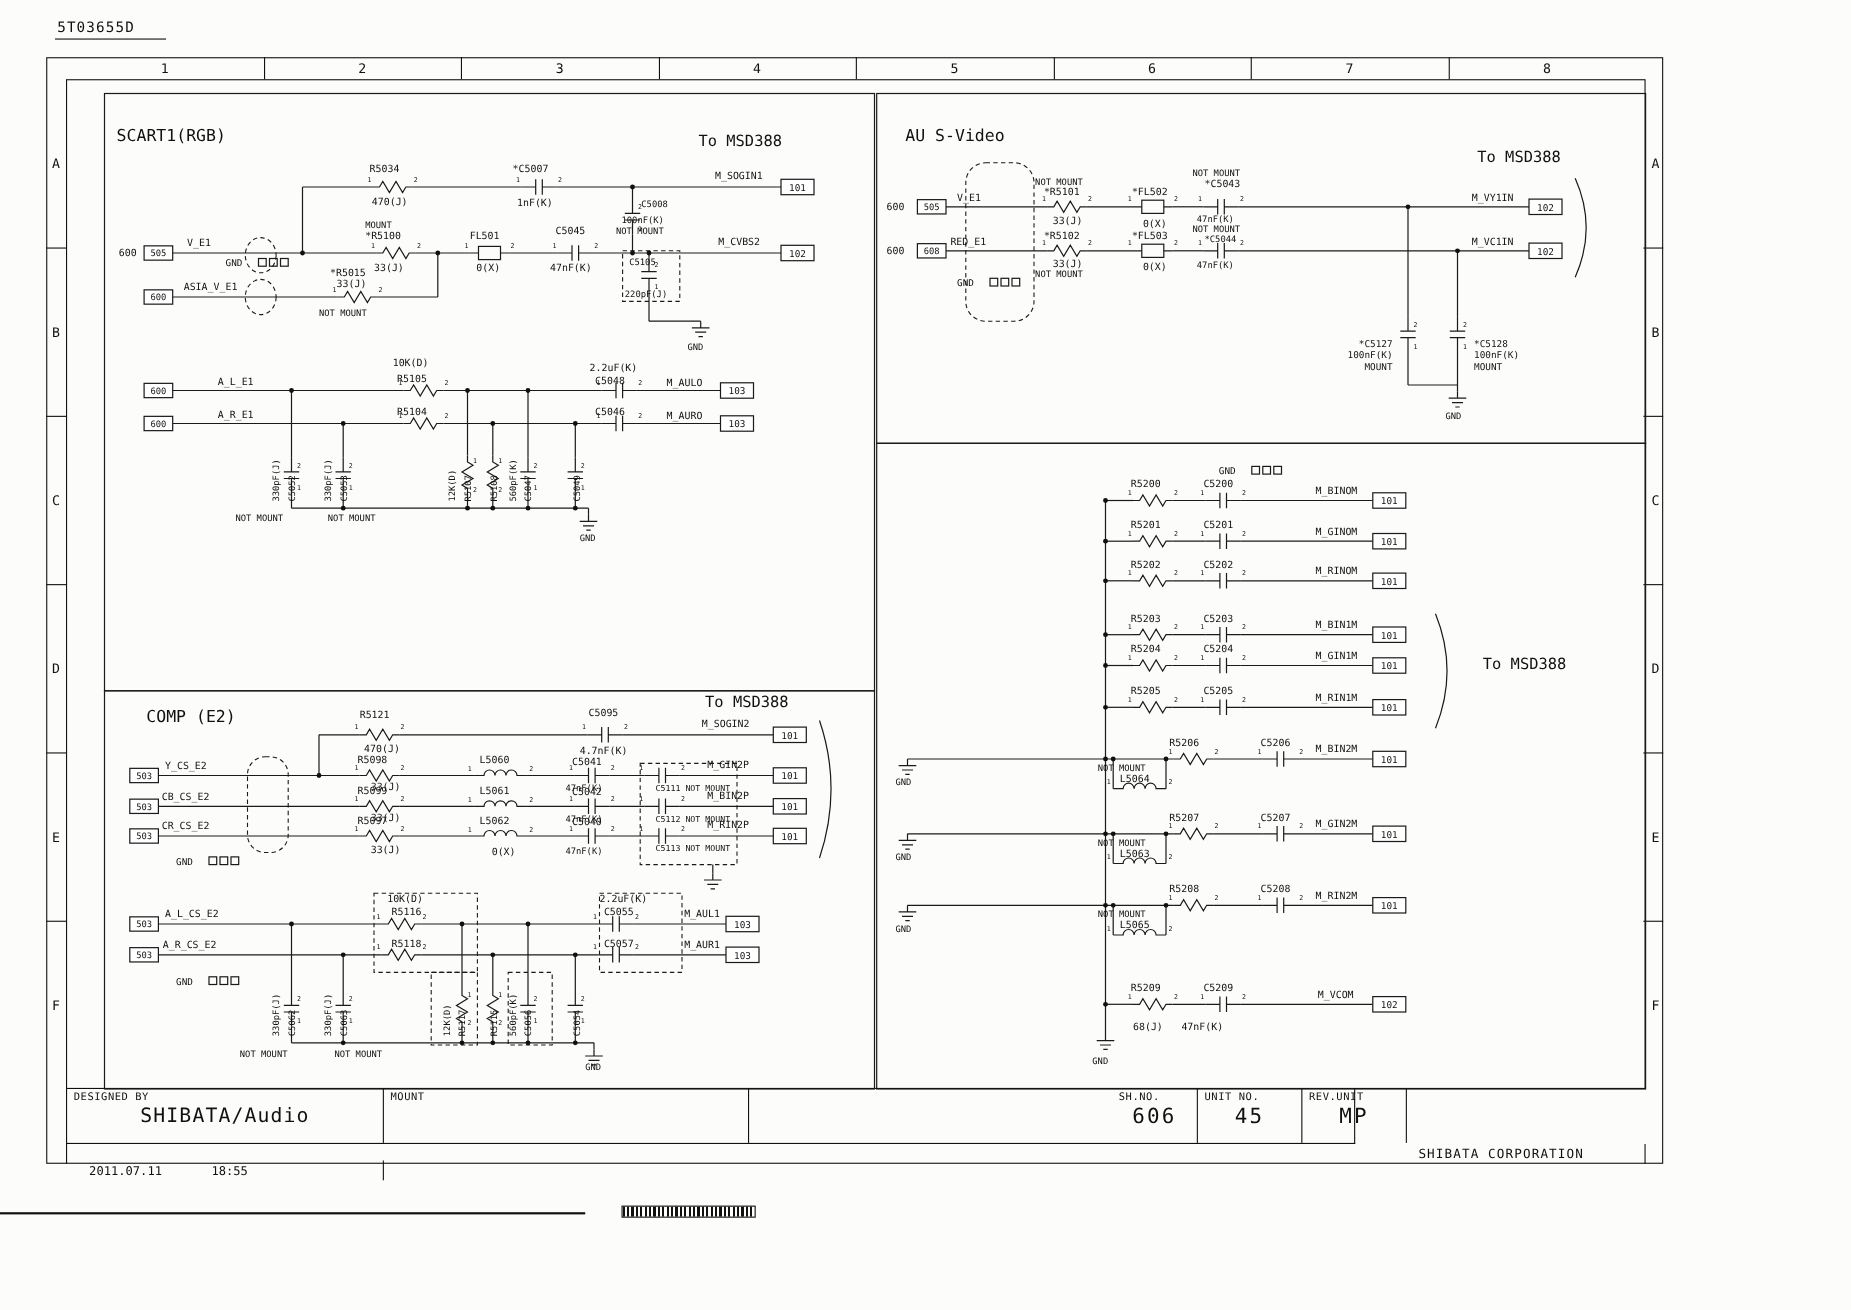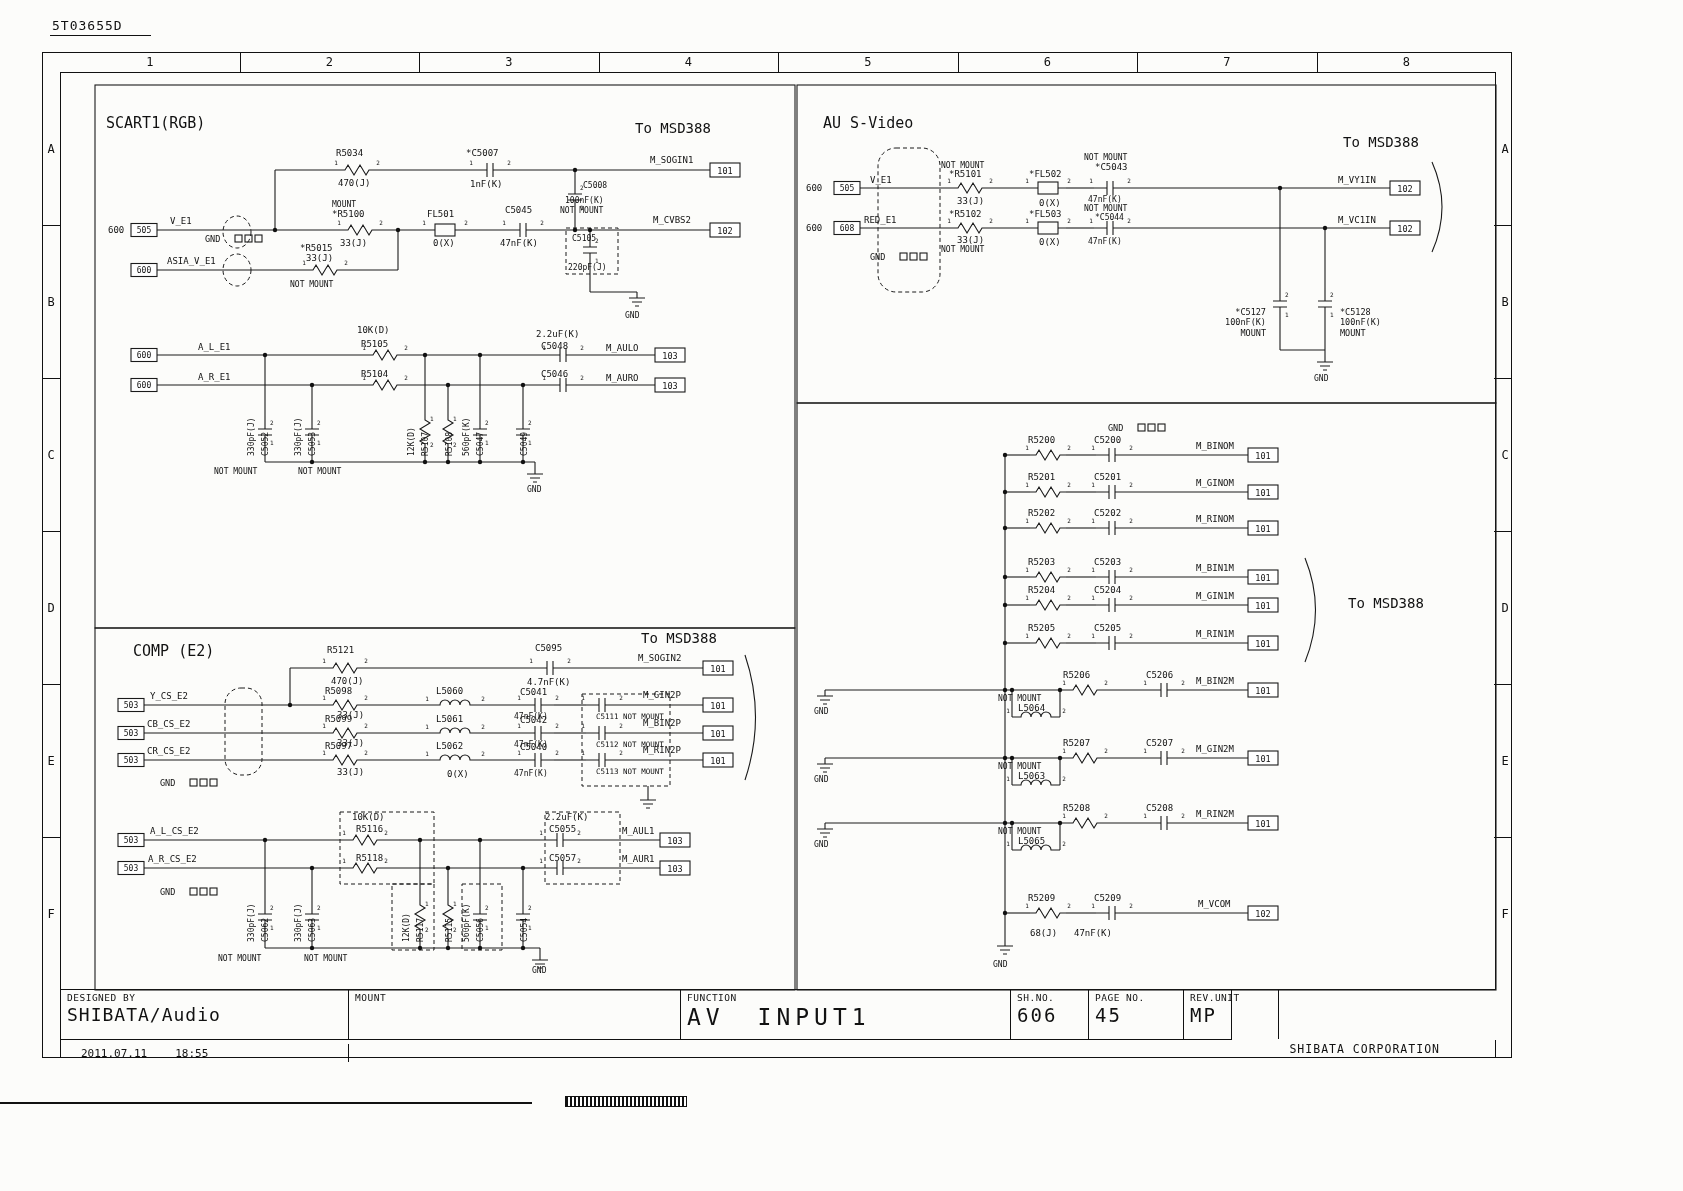--- a/index.html
+++ b/index.html
@@ -13,23 +13,23 @@
 .rowltr{position:absolute;width:18px;display:flex;align-items:center;justify-content:center;font-size:12px}
 .rowtick{position:absolute;width:18px;height:1.2px;background:#111}
 #schem{position:absolute;left:0;top:0}
 .w{stroke:#1a1a1a;stroke-width:1.1;fill:none}
 .wf{stroke:#1a1a1a;stroke-width:1.1;fill:#fff}
 .wd{stroke:#1a1a1a;stroke-width:1;fill:none;stroke-dasharray:4 3}
 svg text{fill:#111;font-family:"DejaVu Sans Mono","Liberation Mono",monospace}
 .tb{position:absolute;left:60px;top:990px;width:1172px;height:50px;border-bottom:1.2px solid #111;border-left:1.2px solid #111;border-right:1.2px solid #111}
 .tcell{position:absolute;top:0;height:100%;border-right:1.2px solid #111;padding:2px 6px}
 .tl{font-size:9.5px;letter-spacing:.5px;white-space:nowrap}
-.tv{text-align:left;font-size:20px;margin-top:1px;white-space:nowrap}
+.tv{text-align:center;font-size:20px;margin-top:1px;white-space:nowrap}
 .strip{position:absolute;left:60px;top:1040px;width:1436px;height:18px;border-left:1.2px solid #111;border-right:1.2px solid #111;font-size:11px}
-.datecell{position:absolute;left:0;top:4px;width:288px;height:100%;border-right:1.2px solid #111;display:flex;align-items:center;padding-left:20px;gap:28px}
+.datecell{position:absolute;left:0;top:15px;width:288px;height:100%;border-right:1.2px solid #111;display:flex;align-items:center;padding-left:20px;gap:45px}
 .corp{position:absolute;right:55px;top:2px;font-size:11.5px;letter-spacing:1px}
 .footer-line{position:absolute;left:0;top:1102px;width:532px;height:2px;background:#111}
 .barcode{position:absolute;left:565px;top:1096px;width:122px;height:11px;background:repeating-linear-gradient(90deg,#111 0 2px,#fff 2px 4px);border:1px solid #111}
 </style>
 </head>
 <body>
 
 <div class="page">
   <div class="docnum">5T03655D</div>
   <div class="frame-outer"></div>
@@ -764,30 +764,26 @@
     </svg>
 
   <div class="tb">
     <div class="tcell" style="left:0;width:288px">
       <div class="tl">DESIGNED BY</div>
       <div class="tv" style="font-size:18px;letter-spacing:1px">SHIBATA/Audio</div>
     </div>
     <div class="tcell" style="left:288px;width:332px">
       <div class="tl">MOUNT</div>
     </div>
-    <div class="tcell" style="left:620px;width:330px">
-      <div class="tl">FUNCTION</div>
-      <div class="tv" style="font-size:23px;letter-spacing:5px;word-spacing:14px">AV INPUT1</div>
-    </div>
     <div class="tcell" style="left:950px;width:78px">
       <div class="tl">SH.NO.</div>
       <div class="tv" style="font-size:19px;letter-spacing:2px">606</div>
     </div>
     <div class="tcell" style="left:1028px;width:95px">
-      <div class="tl">PAGE NO.</div>
+      <div class="tl">UNIT NO.</div>
       <div class="tv" style="font-size:19px;letter-spacing:2px">45</div>
     </div>
     <div class="tcell" style="left:1123px;width:95px">
       <div class="tl">REV.UNIT</div>
       <div class="tv" style="font-size:19px;letter-spacing:2px">MP</div>
     </div>
   </div>
 
   <div class="strip">
     <div class="datecell">

